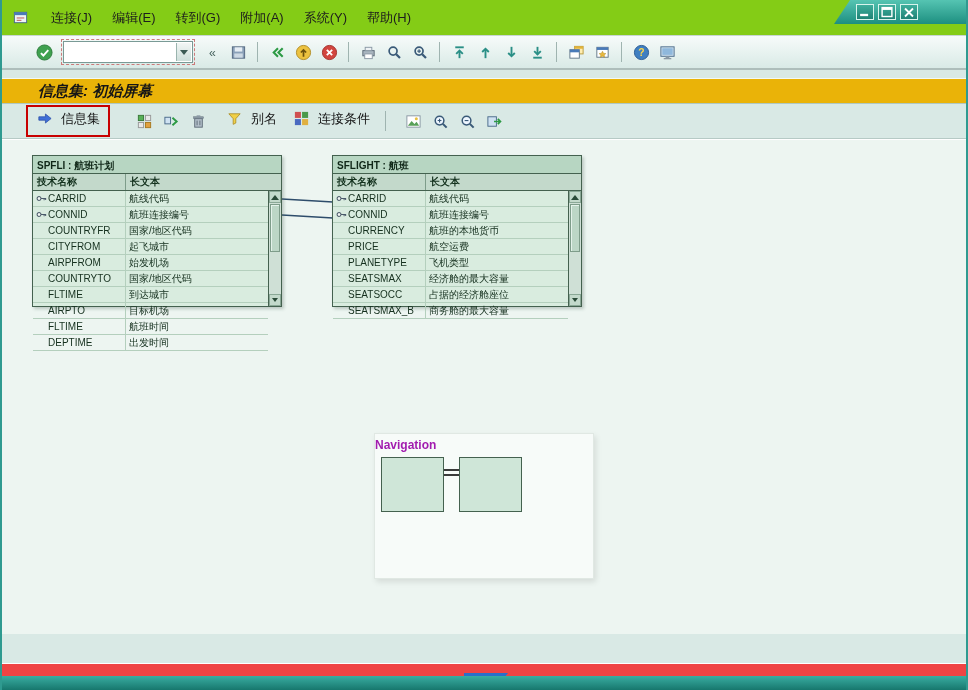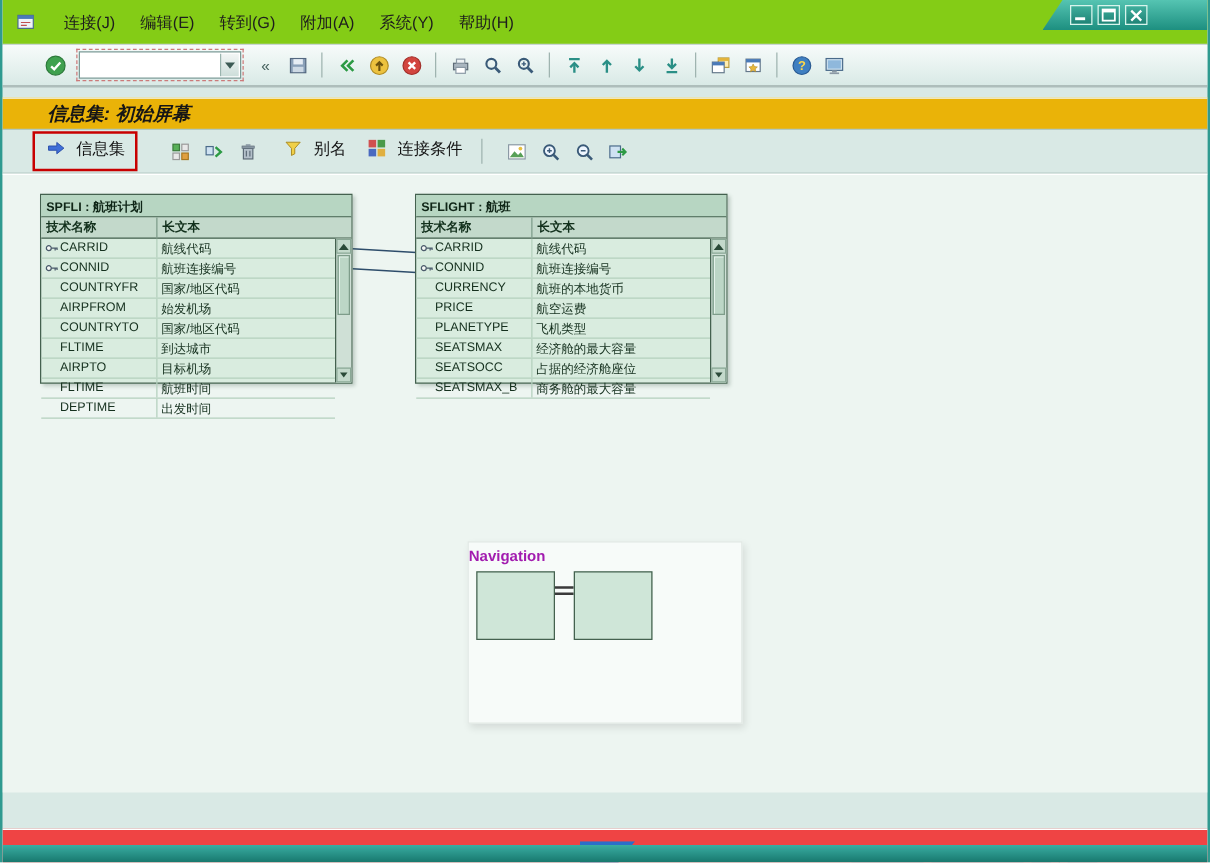--- a/index.html
+++ b/index.html
@@ -450,20 +450,27 @@
             <div class="trow">
               <div class="tc1">
                 <span class="keyspace"></span>
                 <span class="fname">COUNTRYFR</span>
               </div>
               <div class="tc2">国家/地区代码</div>
             </div>
             <div class="trow">
               <div class="tc1">
                 <span class="keyspace"></span>
+                <span class="fname">CITYFROM</span>
+              </div>
+              <div class="tc2">起飞城市</div>
+            </div>
+            <div class="trow">
+              <div class="tc1">
+                <span class="keyspace"></span>
                 <span class="fname">AIRPFROM</span>
               </div>
               <div class="tc2">始发机场</div>
             </div>
             <div class="trow">
               <div class="tc1">
                 <span class="keyspace"></span>
                 <span class="fname">COUNTRYTO</span>
               </div>
               <div class="tc2">国家/地区代码</div>

